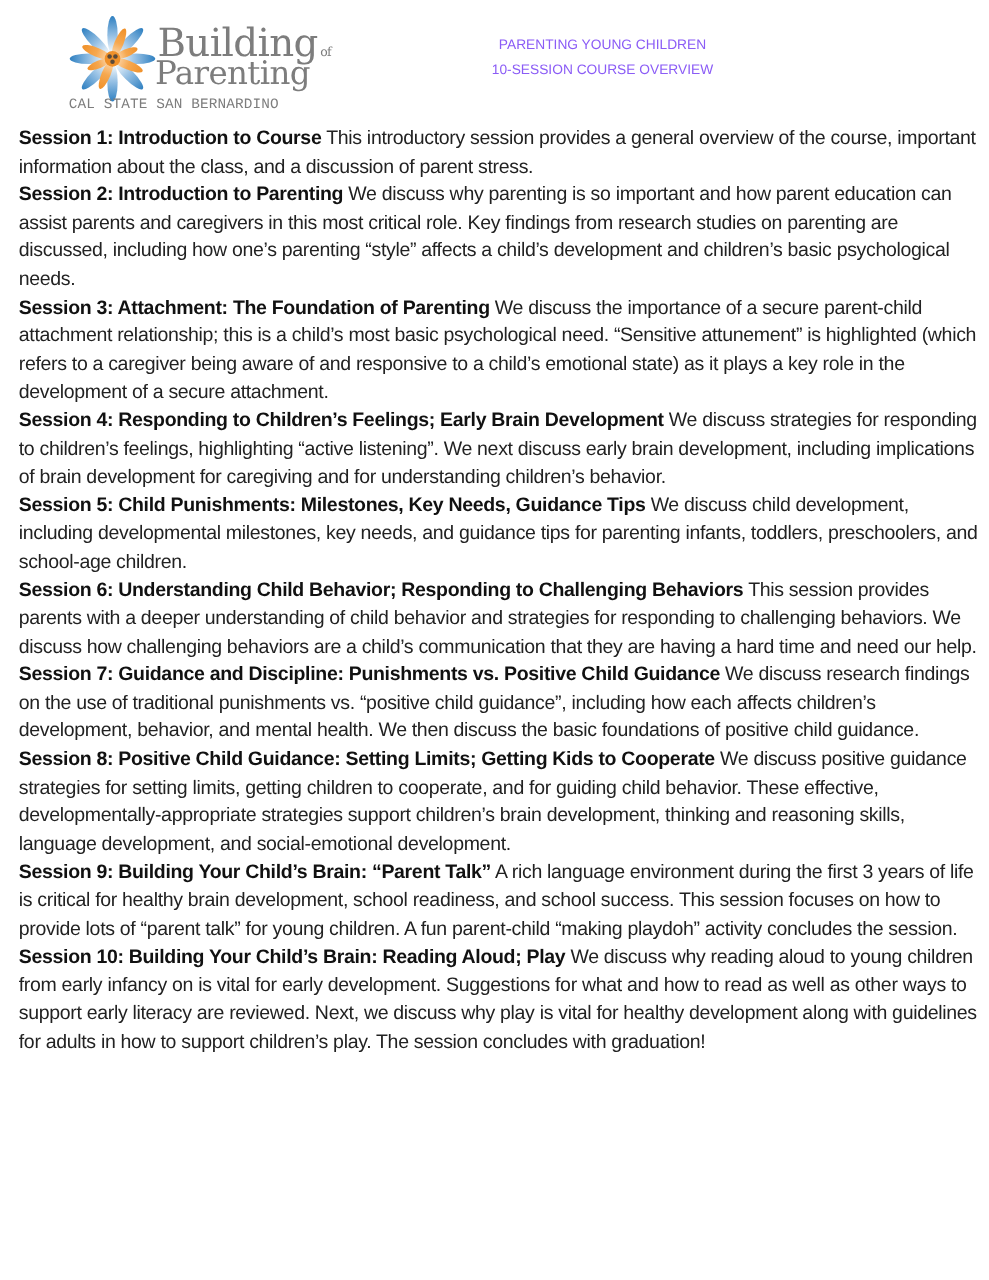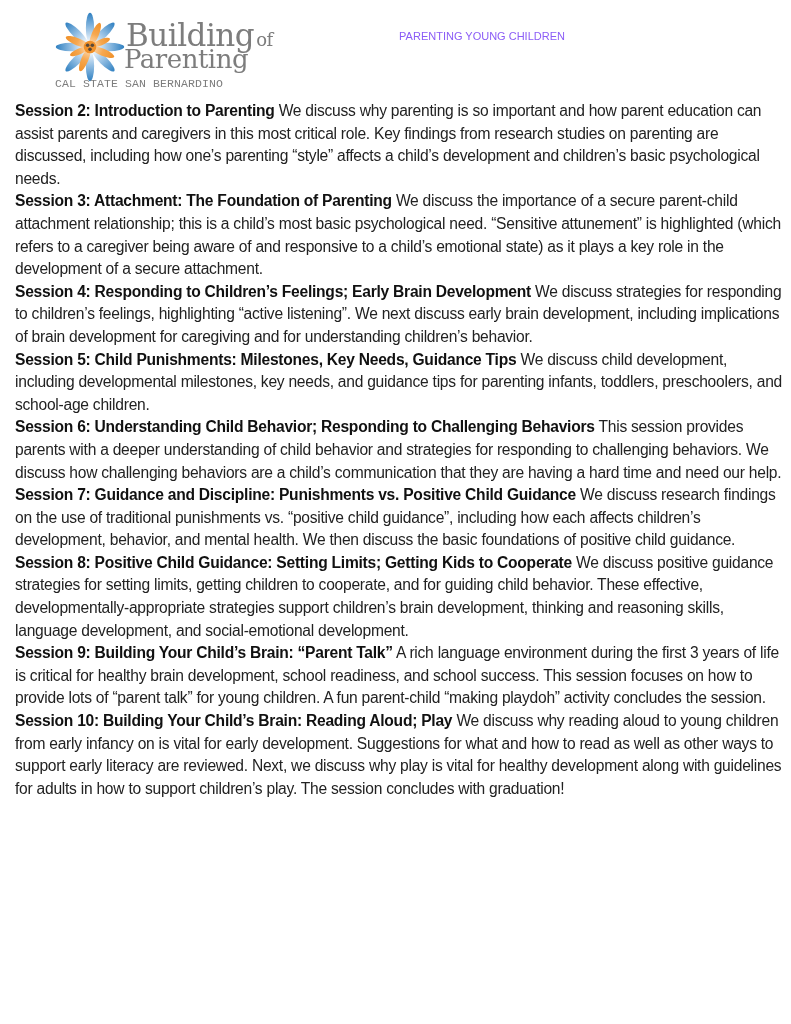--- a/index.html
+++ b/index.html
@@ -1,21 +1,21 @@
 <!DOCTYPE html>
 <html><head>
   <meta charset="utf-8">
   <style>
     html, body { margin: 0; padding: 0; background: #ffffff; }
     body { width: 791px; height: 1024px; position: relative; overflow: hidden; color: #1a1a1a; }
     .header { position: absolute; left: 0; top: 0; width: 791px; height: 100px; }
     .logo { position: absolute; left: 54px; top: 8px; width: 220px; height: 86px; }
     .logo-flower { position: absolute; left: 0; top: 0; width: 72px; height: 78px; }
     .logo-science { position: absolute; left: 72px; top: 12px; font-family: "DejaVu Serif", serif; font-size: 31px; color: #7d7d7d; letter-spacing: -0.5px; line-height: 1; white-space: nowrap; }
-    .logo-of { font-size: 18px; vertical-align: baseline; margin-left: 2px; }
+    .logo-of { font-size: 10px; vertical-align: baseline; margin-left: 2px; }
     .logo-parenting { position: absolute; left: 70px; top: 38px; font-family: "DejaVu Serif", serif; font-size: 26px; color: #7d7d7d; letter-spacing: -0.5px; line-height: 1; }
     .logo-csusb { position: absolute; left: 1px; top: 69px; font-family: Liberation Mono, monospace; font-size: 11.5px; color: #7d7d7d; letter-spacing: 0.1px; white-space: nowrap; }
     .title { position: absolute; left: 322px; top: 26px; width: 320px; text-align: center; font-family: "Liberation Sans", sans-serif; font-weight: normal; font-size: 11px; line-height: 20px; color: #8b5cf6; }
     .content { position: absolute; left: 15px; top: 100px; width: 770px; font-family: "Liberation Sans", sans-serif; font-size: 15.6px; line-height: 22.6px; color: #222; letter-spacing: -0.25px; }
     .session { margin: 0; }
     .session-title { font-weight: bold; color: #111; }
   </style>
 </head>
 <body>
 
@@ -55,24 +55,26 @@
         <circle cx="0" cy="2.6" r="2" fill="#5a4a3a"></circle>
       </g>
     </svg>
     <div class="logo-science"><span>Building</span><span class="logo-of">of</span></div>
     <div class="logo-parenting">Parenting</div>
     <div class="logo-csusb">CAL STATE SAN BERNARDINO</div>
   </div>
 
   <div class="title">
     <div>PARENTING YOUNG CHILDREN</div>
+    <div>10-SESSION COURSE OVERVIEW</div>
   </div>
 </div>
 
 <div class="content">
+  <p class="session"><span class="session-title">Session 1: Introduction to Course</span> <span>This introductory session provides a general overview of the course, important information about the class, and a discussion of parent stress.</span></p>
   <p class="session"><span class="session-title">Session 2: Introduction to Parenting</span> <span>We discuss why parenting is so important and how parent education can assist parents and caregivers in this most critical role. Key findings from research studies on parenting are discussed, including how one’s parenting “style” affects a child’s development and children’s basic psychological needs.</span></p>
   <p class="session"><span class="session-title">Session 3: Attachment: The Foundation of Parenting</span> <span>We discuss the importance of a secure parent-child attachment relationship; this is a child’s most basic psychological need. “Sensitive attunement” is highlighted (which refers to a caregiver being aware of and responsive to a child’s emotional state) as it plays a key role in the development of a secure attachment.</span></p>
   <p class="session"><span class="session-title">Session 4: Responding to Children’s Feelings; Early Brain Development</span> <span>We discuss strategies for responding to children’s feelings, highlighting “active listening”. We next discuss early brain development, including implications of brain development for caregiving and for understanding children’s behavior.</span></p>
   <p class="session"><span class="session-title">Session 5: Child Punishments: Milestones, Key Needs, Guidance Tips</span> <span>We discuss child development, including developmental milestones, key needs, and guidance tips for parenting infants, toddlers, preschoolers, and school-age children.</span></p>
   <p class="session"><span class="session-title">Session 6: Understanding Child Behavior; Responding to Challenging Behaviors</span> <span>This session provides parents with a deeper understanding of child behavior and strategies for responding to challenging behaviors. We discuss how challenging behaviors are a child’s communication that they are having a hard time and need our help.</span></p>
   <p class="session"><span class="session-title">Session 7: Guidance and Discipline: Punishments vs. Positive Child Guidance</span> <span>We discuss research findings on the use of traditional punishments vs. “positive child guidance”, including how each affects children’s development, behavior, and mental health. We then discuss the basic foundations of positive child guidance.</span></p>
   <p class="session"><span class="session-title">Session 8: Positive Child Guidance: Setting Limits; Getting Kids to Cooperate</span> <span>We discuss positive guidance strategies for setting limits, getting children to cooperate, and for guiding child behavior. These effective, developmentally-appropriate strategies support children’s brain development, thinking and reasoning skills, language development, and social-emotional development.</span></p>
   <p class="session"><span class="session-title">Session 9: Building Your Child’s Brain: “Parent Talk”</span> <span>A rich language environment during the first 3 years of life is critical for healthy brain development, school readiness, and school success. This session focuses on how to provide lots of “parent talk” for young children. A fun parent-child “making playdoh” activity concludes the session.</span></p>
   <p class="session"><span class="session-title">Session 10: Building Your Child’s Brain: Reading Aloud; Play</span> <span>We discuss why reading aloud to young children from early infancy on is vital for early development. Suggestions for what and how to read as well as other ways to support early literacy are reviewed. Next, we discuss why play is vital for healthy development along with guidelines for adults in how to support children’s play. The session concludes with graduation!</span></p>
 </div>

